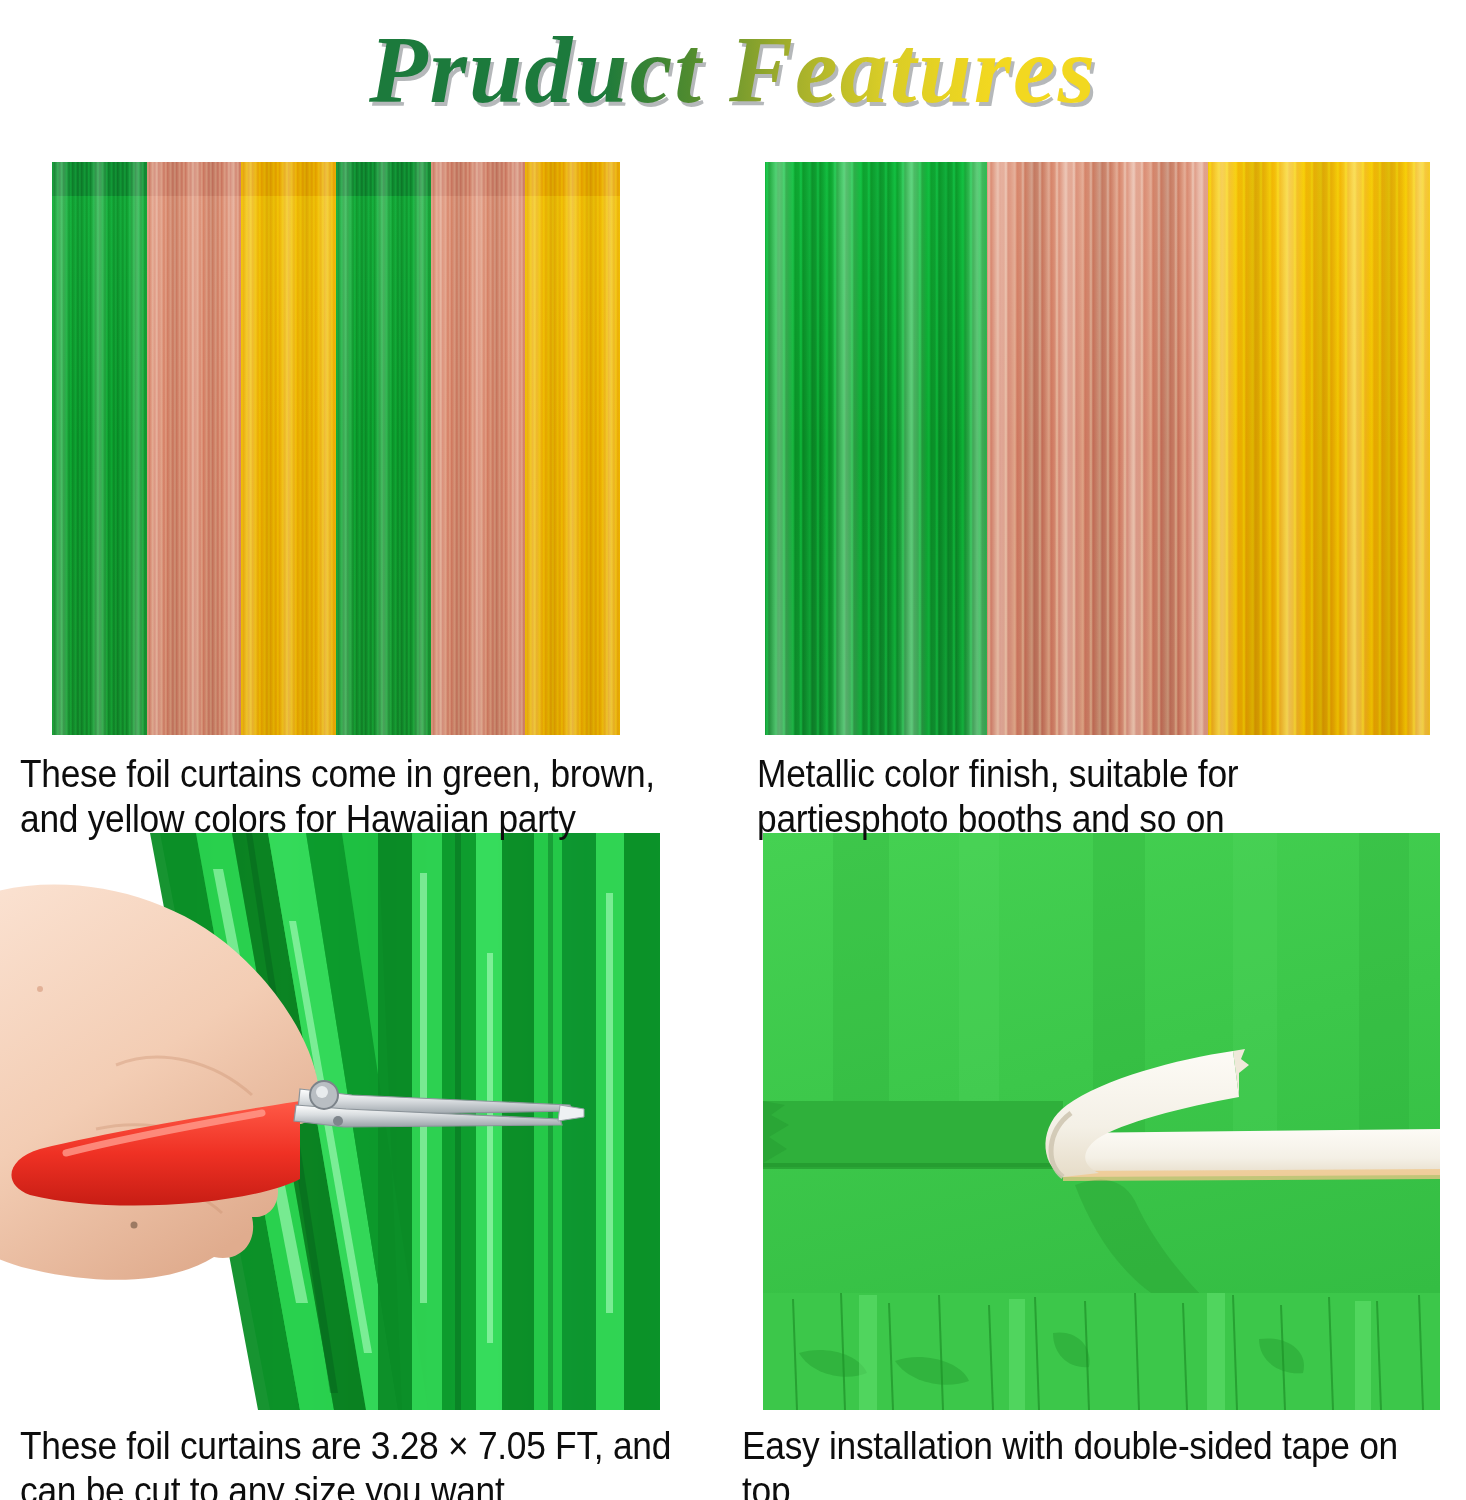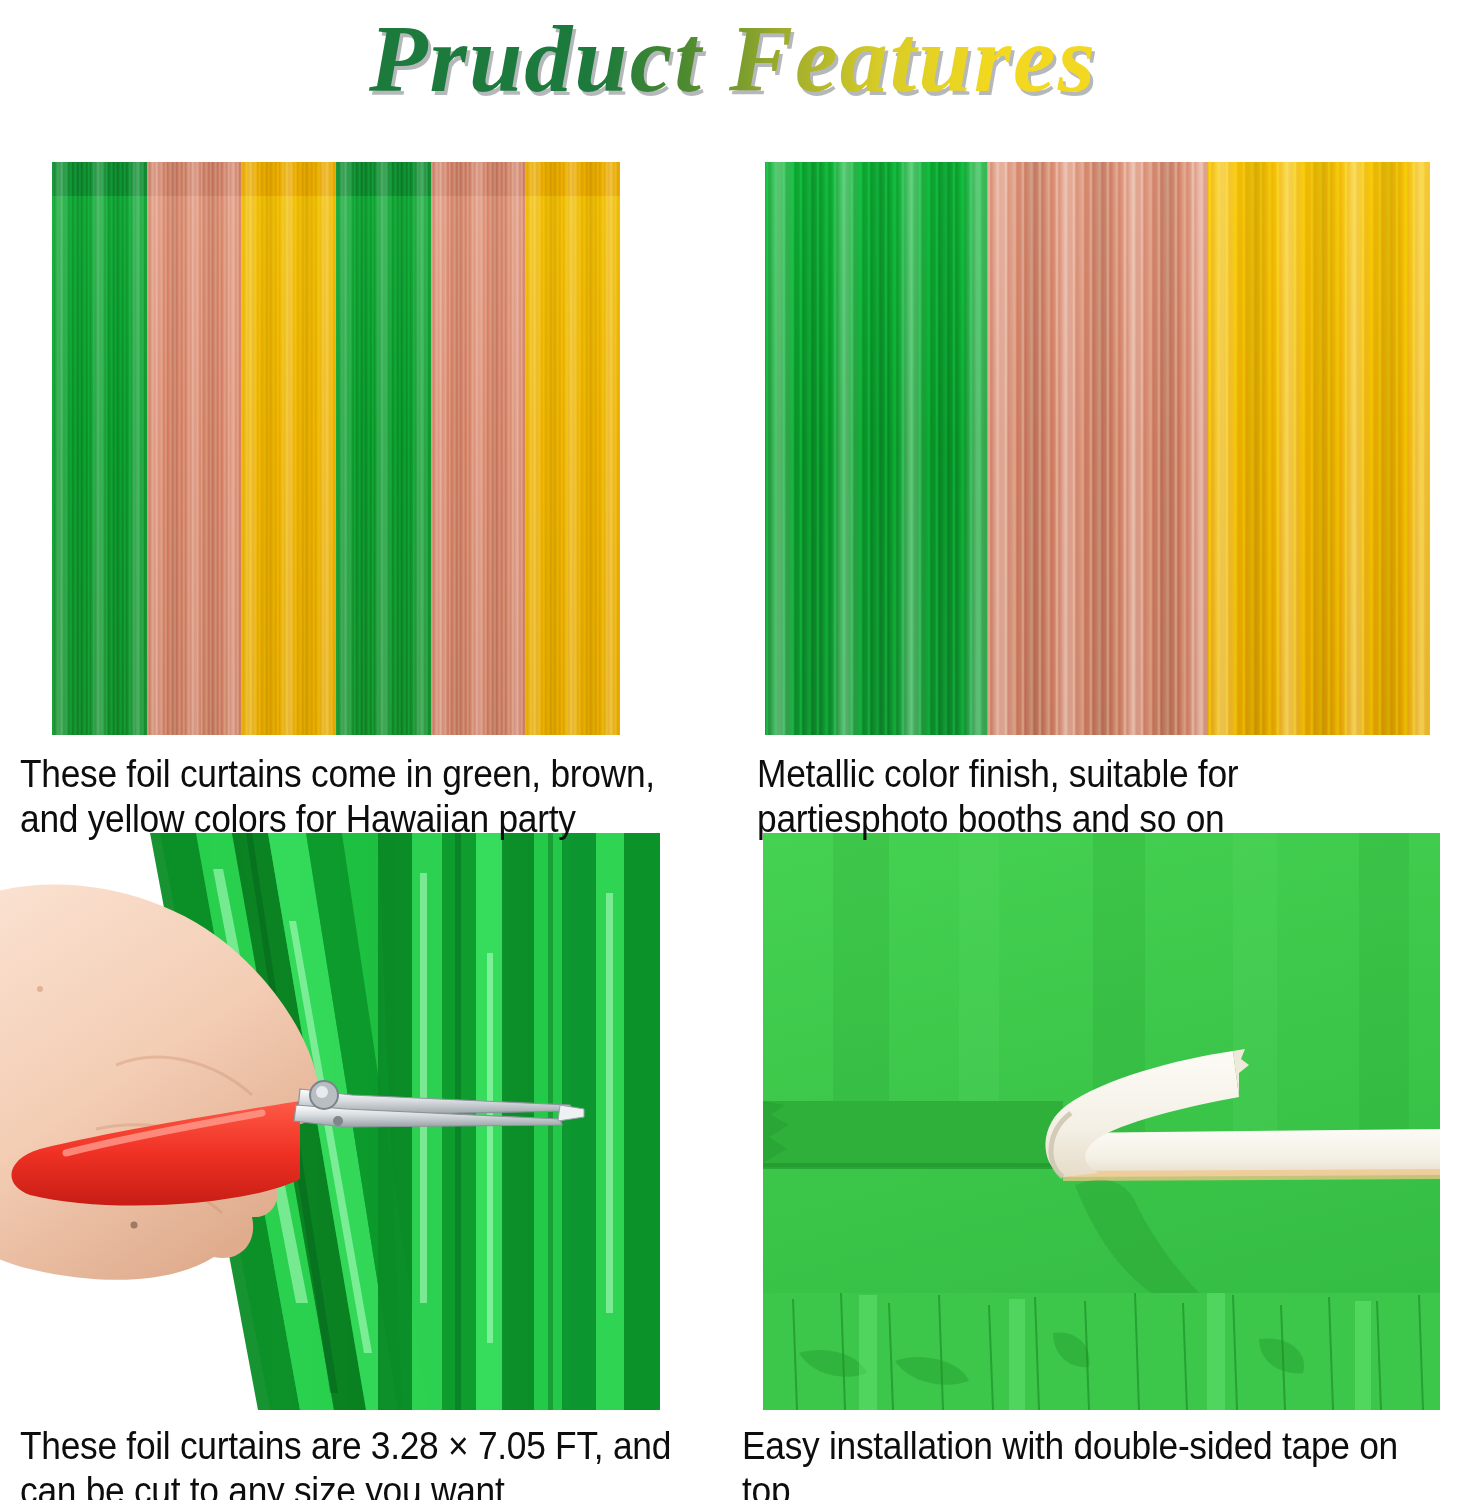--- a/index.html
+++ b/index.html
@@ -16,21 +16,21 @@
   }
 
   
   .title-wrap {
     position: absolute;
     left: 0;
     top: 0;
     width: 1466px;
     height: 118px;
     display: flex;
-    align-items: center;
+    align-items: flex-end;
     justify-content: center;
   }
   .title {
     font-family: "Liberation Serif", "DejaVu Serif", serif;
     font-weight: bold;
     font-style: italic;
     font-size: 96px;
     letter-spacing: 2px;
     line-height: 1;
     white-space: nowrap;

